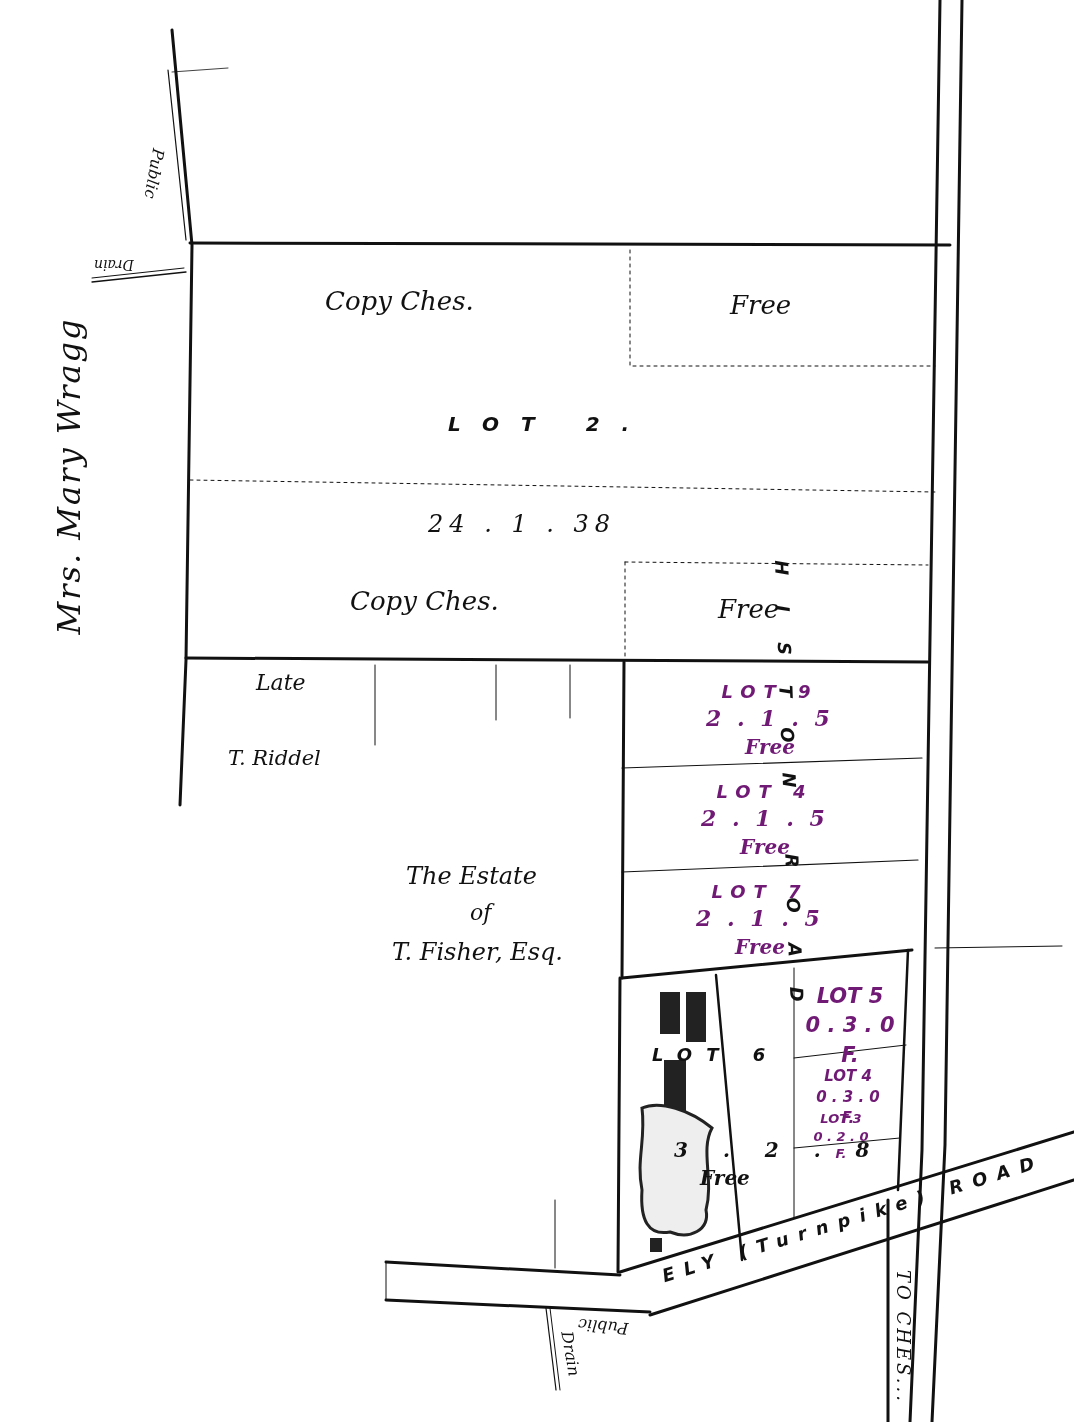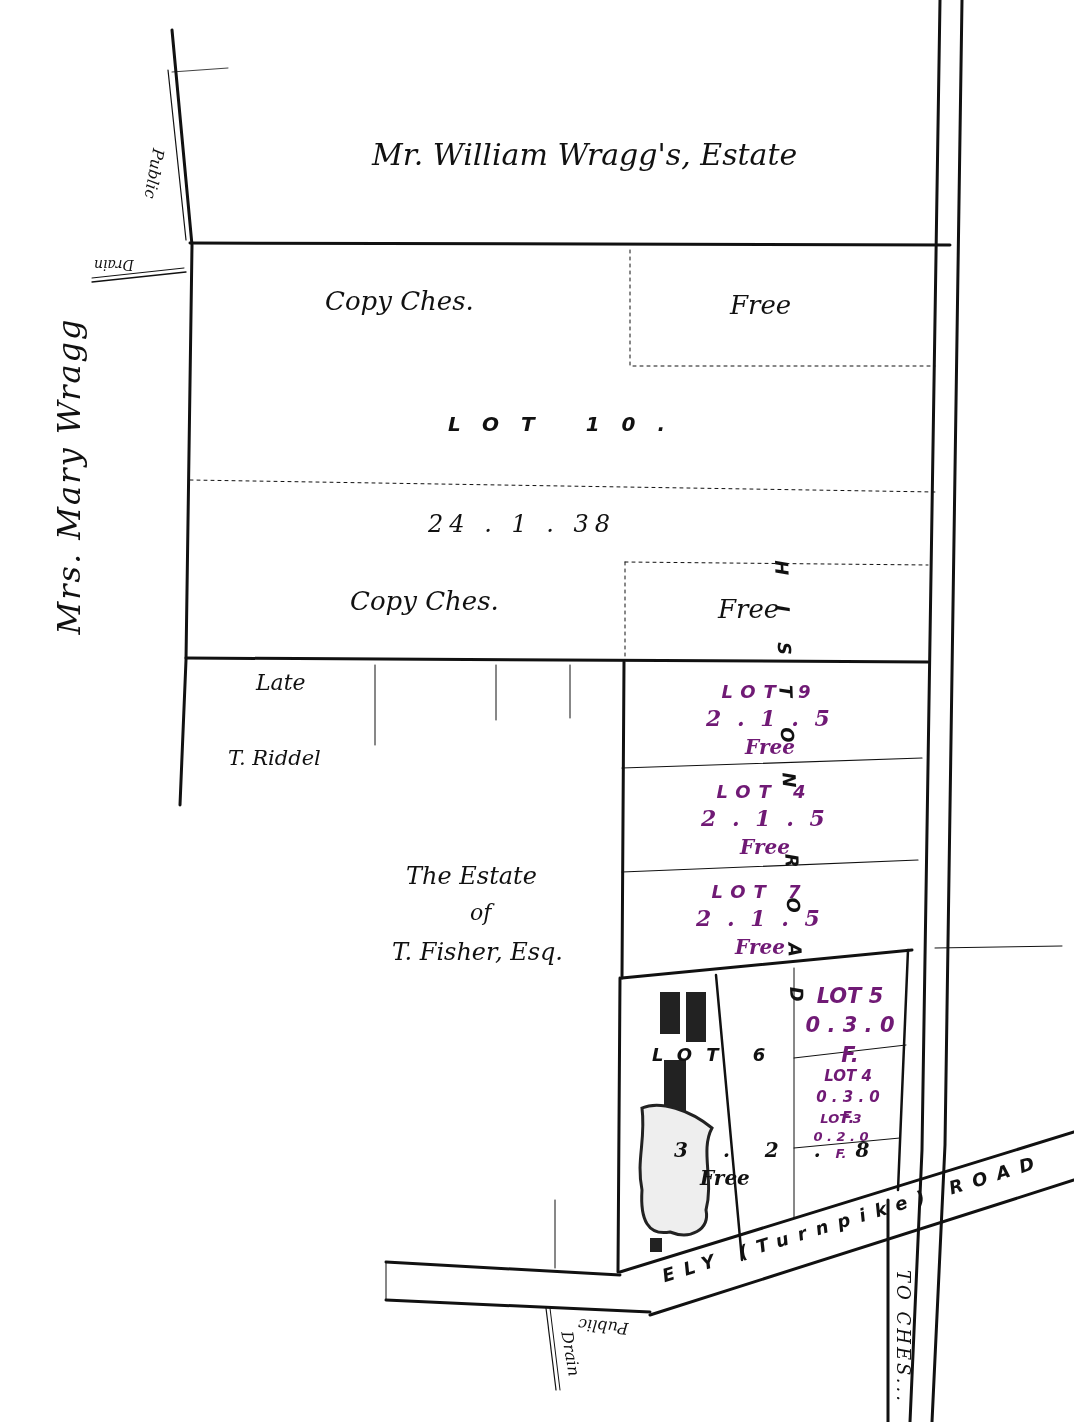--- a/index.html
+++ b/index.html
@@ -73,26 +73,25 @@
     <g fill="#222">
       <rect x="660" y="992" width="20" height="42"></rect>
       <rect x="686" y="992" width="20" height="50"></rect>
       <rect x="664" y="1060" width="22" height="56"></rect>
       <rect x="650" y="1238" width="12" height="14"></rect>
     </g>
 
     <path d="M642 1108 C660 1100 690 1110 712 1128 C700 1150 714 1180 706 1210 C710 1230 690 1240 670 1232 C648 1236 640 1220 642 1190 C636 1160 646 1140 642 1108 Z" fill="#eee" stroke="#222" stroke-width="3"></path>
   </svg>
 
-  <div class="lbl" style="left:372px;top:140px;font-size:30px;">Mr. William Wragg's, Estate</div>
   <div class="lbl" style="left:-90px;top:460px;font-size:32px;transform:rotate(-90deg);letter-spacing:2px;">Mrs. Mary Wragg</div>
 
   <div class="lbl" style="left:325px;top:288px;font-size:26px;">Copy Ches.</div>
   <div class="lbl" style="left:730px;top:292px;font-size:26px;">Free</div>
-  <div class="blk" style="left:448px;top:414px;font-size:20px;letter-spacing:22px;">LOT 10.</div>
+  <div class="blk" style="left:448px;top:414px;font-size:20px;letter-spacing:22px;">LOT 2.</div>
   <div class="lbl" style="left:428px;top:512px;font-size:24px;letter-spacing:6px;">24 . 1 . 38</div>
   <div class="lbl" style="left:350px;top:588px;font-size:26px;">Copy Ches.</div>
   <div class="lbl" style="left:718px;top:596px;font-size:26px;">Free</div>
 
   <div class="lbl" style="left:256px;top:672px;font-size:22px;">Late</div>
   <div class="lbl" style="left:228px;top:708px;font-size:21px;margin-top:40px;">T. Riddel</div>
 
   <div class="lbl" style="left:406px;top:864px;font-size:24px;">The Estate</div>
   <div class="lbl" style="left:470px;top:902px;font-size:22px;">of</div>
   <div class="lbl" style="left:392px;top:940px;font-size:24px;">T. Fisher, Esq.</div>

